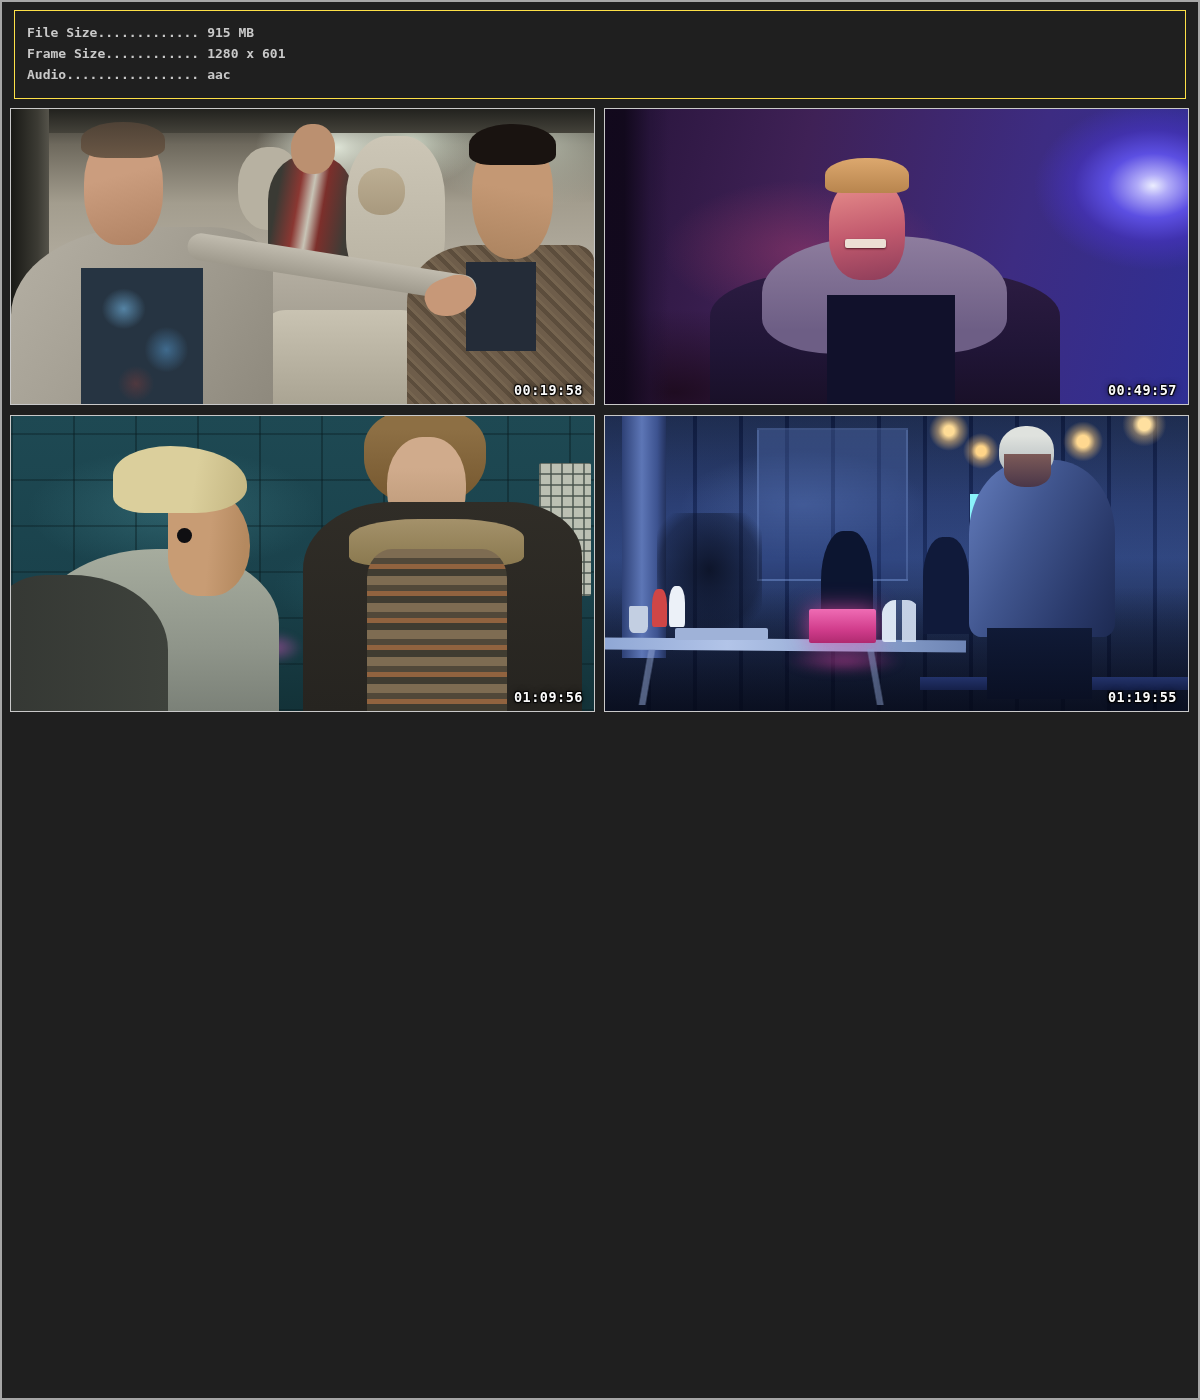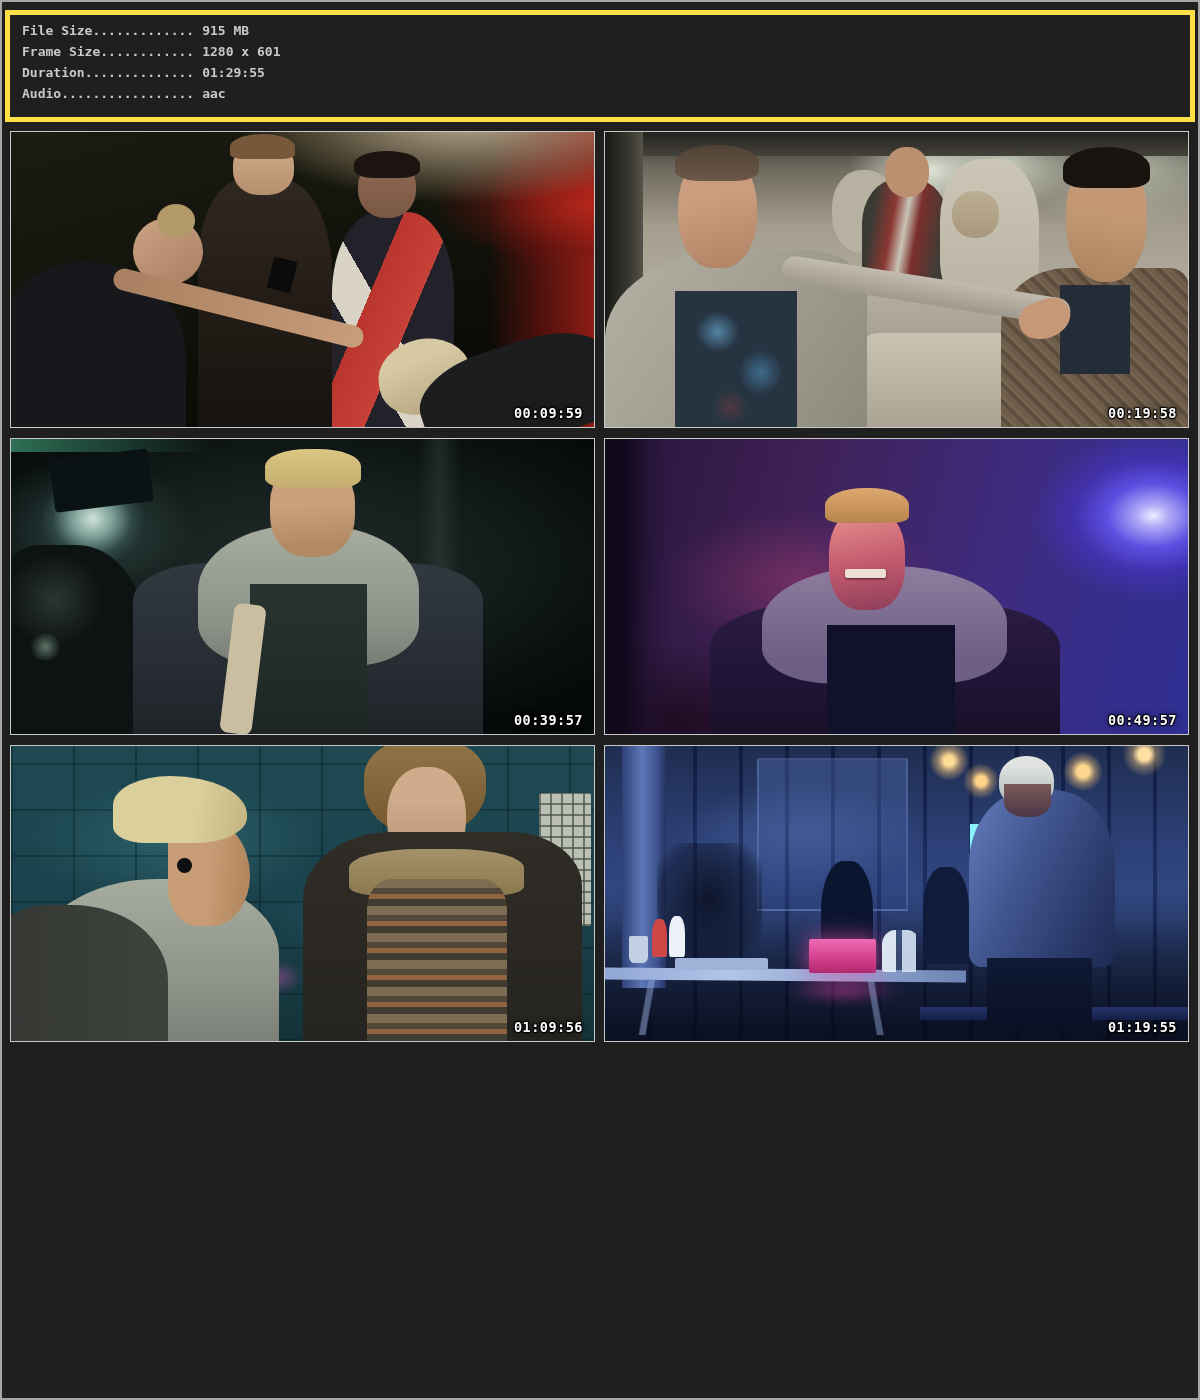--- a/index.html
+++ b/index.html
@@ -3,21 +3,21 @@
 <meta charset="utf-8">
 <style>
   * { margin:0; padding:0; box-sizing:border-box; }
   html,body { background:#161616; }
   .page {
     position:relative; width:1200px; height:1400px;
     background:#1f1f1f; border:2px solid #a6a6a6;
     font-family:"DejaVu Sans Mono", monospace;
   }
   
-  .info-panel { margin:8px 3px 9px; border:5px solid #fde047; padding:5px 12px 13px; }
+  .info-panel { margin:8px 12px 9px; border:1px solid #fde047; padding:11px 12px 13px; }
   .info-row { font-size:13px; line-height:21px; font-weight:bold; color:#c9c9c9; white-space:pre; }
   .info-value { padding-left:8px; }
 
   
   .grid { display:grid; grid-template-columns:585px 585px; grid-auto-rows:297px; gap:10px 9px; margin:0 8px; }
   .shot { position:relative; overflow:hidden; border:1px solid #c9c9c9; background:#000; }
   .shot div { position:absolute; }
   .tc {
     position:absolute; right:11px; bottom:6px; z-index:50;
     font-family:"DejaVu Sans Mono",monospace; font-weight:bold; font-size:13.5px; letter-spacing:.5px;
@@ -200,42 +200,25 @@
   .s8k { left:65.5%; top:72%; width:18%; height:24%; background:linear-gradient(180deg,#101a36,#0a1024); }
 </style>
 </head>
 <body>
 
 <div class="page">
 
   <section class="info-panel">
     <div class="info-row"><span class="info-label">File Size</span><span class="info-leader">.............</span><span class="info-value">915 MB</span></div>
     <div class="info-row"><span class="info-label">Frame Size</span><span class="info-leader">............</span><span class="info-value">1280 x 601</span></div>
-    <div class="info-row"><span class="info-label">Duration</span><span class="info-leader">..............</span><span class="info-value">01:29:55</span></div>
     <div class="info-row"><span class="info-label">Audio</span><span class="info-leader">.................</span><span class="info-value">aac</span></div>
   </section>
 
   <section class="grid">
 
-    <figure class="shot s1">
-      <div class="s1i"></div>
-      <div class="s1j"></div>
-      <div class="s1k"></div>
-      <div class="s1e"></div>
-      <div class="s1f"></div>
-      <div class="s1g"></div>
-      <div class="s1h"></div>
-      <div class="s1l"></div>
-      <div class="s1m"></div>
-      <div class="s1a"></div>
-      <div class="s1b"></div>
-      <div class="s1c"></div>
-      <div class="s1d"></div>
-      <figcaption class="tc">00:09:59</figcaption>
-    </figure>
 
     <figure class="shot s2">
       <div class="s2a"></div>
       <div class="s2b"></div>
       <div class="s2d"></div>
       <div class="s2e"></div>
       <div class="s2f"></div>
       <div class="s2c"></div>
       <div class="s2g"></div>
       <div class="s2r"></div>
@@ -246,34 +229,20 @@
       <div class="s2n"></div>
       <div class="s2o"></div>
       <div class="s2p"></div>
       <div class="s2q"></div>
       <div class="s2l"></div>
       <div class="s2m"></div>
       <figcaption class="tc">00:19:58</figcaption>
     </figure>
 
 
-    <figure class="shot s4">
-      <div class="s4a"></div>
-      <div class="s4b"></div>
-      <div class="s4c"></div>
-      <div class="s4d"></div>
-      <div class="s4e"></div>
-      <div class="s4f"></div>
-      <div class="s4g"></div>
-      <div class="s4h"></div>
-      <div class="s4i"></div>
-      <div class="s4j"></div>
-      <div class="s4k"></div>
-      <figcaption class="tc">00:39:57</figcaption>
-    </figure>
 
     <figure class="shot s5">
       <div class="s5a"></div>
       <div class="s5b"></div>
       <div class="s5c"></div>
       <div class="s5d"></div>
       <div class="s5e"></div>
       <div class="s5f"></div>
       <div class="s5g"></div>
       <figcaption class="tc">00:49:57</figcaption>

